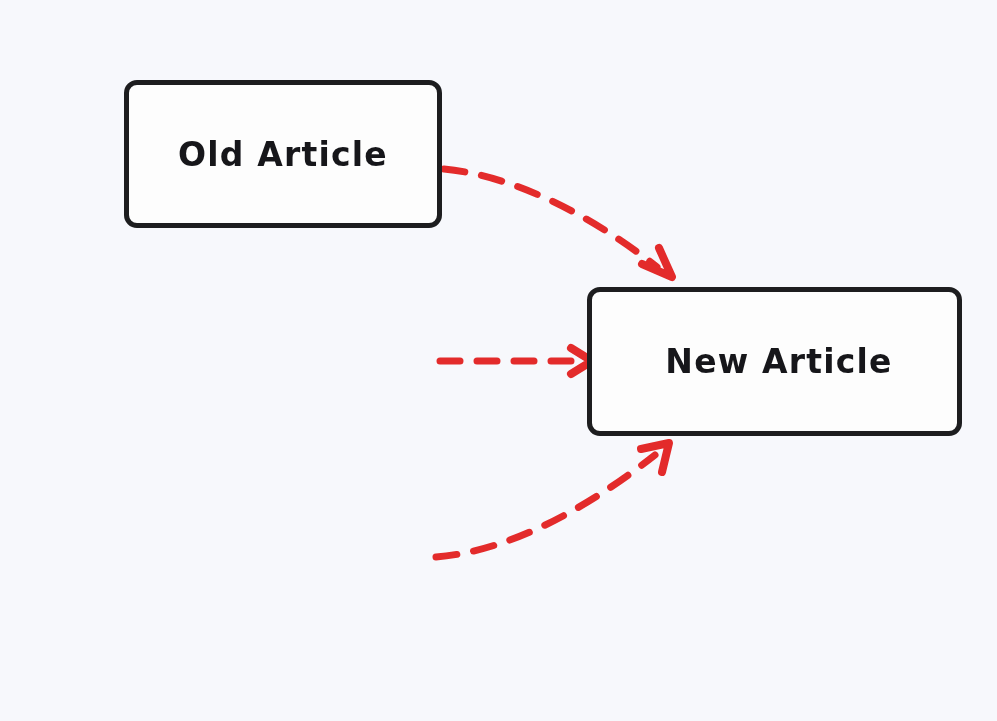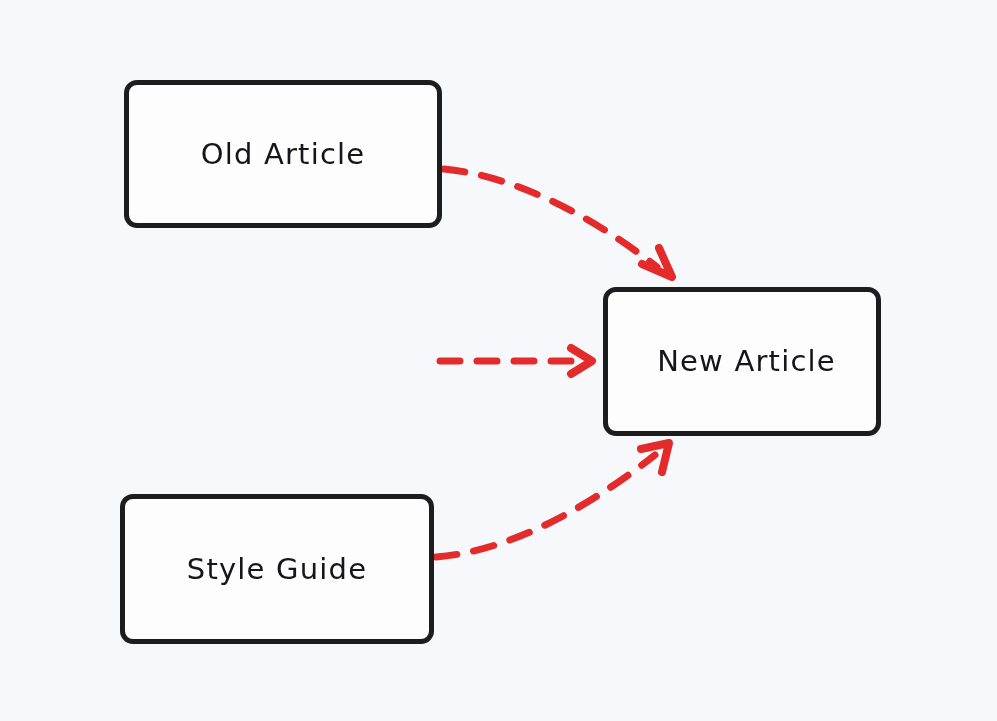--- a/index.html
+++ b/index.html
@@ -34,33 +34,33 @@
     background: #fdfdfd;
     border: 5px solid #1d1d1f;
     border-radius: 13px;
     display: flex;
     align-items: center;
     justify-content: center;
     z-index: 2;
   }
   .node-label {
     font-family: "DejaVu Sans", sans-serif;
-    font-weight: 400;
-    font-size: 29px;
+    font-weight: 700;
+    font-size: 33px;
     letter-spacing: 1.2px;
     color: #16161a;
     white-space: nowrap;
     line-height: 1;
     user-select: none;
   }
   
   #node-old-article   { left: 124px; top: 80px;  width: 318px; height: 148px; }
   #node-new-info      { left: 120px; top: 287px; width: 318px; height: 147px; }
   #node-style-guide   { left: 120px; top: 494px; width: 314px; height: 150px; }
-  #node-new-article   { left: 603px; top: 287px; width: 278px; height: 149px; padding-left: 9px; }
+  #node-new-article   { left: 587px; top: 287px; width: 375px; height: 149px; padding-left: 9px; }
 </style>
 </head>
 <body>
 
 <div id="canvas">
 
   <svg id="edge-layer" viewBox="0 0 997 721">
 
     <g>
       <path d="M 444 169 C 520 176, 600 222, 657 267" fill="none" stroke="#e32b2b" stroke-width="7" stroke-linecap="round" stroke-dasharray="21 17"></path>
@@ -76,21 +76,18 @@
       <path d="M 436 557 C 512 551, 590 506, 655 455" fill="none" stroke="#e32b2b" stroke-width="7" stroke-linecap="round" stroke-dasharray="21 17"></path>
       <path d="M 641 449 L 669 443 L 662 472" fill="none" stroke="#e32b2b" stroke-width="8" stroke-linecap="round" stroke-linejoin="round"></path>
     </g>
   </svg>
 
   <div class="node" id="node-old-article">
     <span class="node-label">Old Article</span>
   </div>
 
 
-  <div class="node" id="node-style-guide">
-    <span class="node-label">Style Guide</span>
-  </div>
 
   <div class="node" id="node-new-article">
     <span class="node-label">New Article</span>
   </div>
 
 </div>
 
 </body></html>

